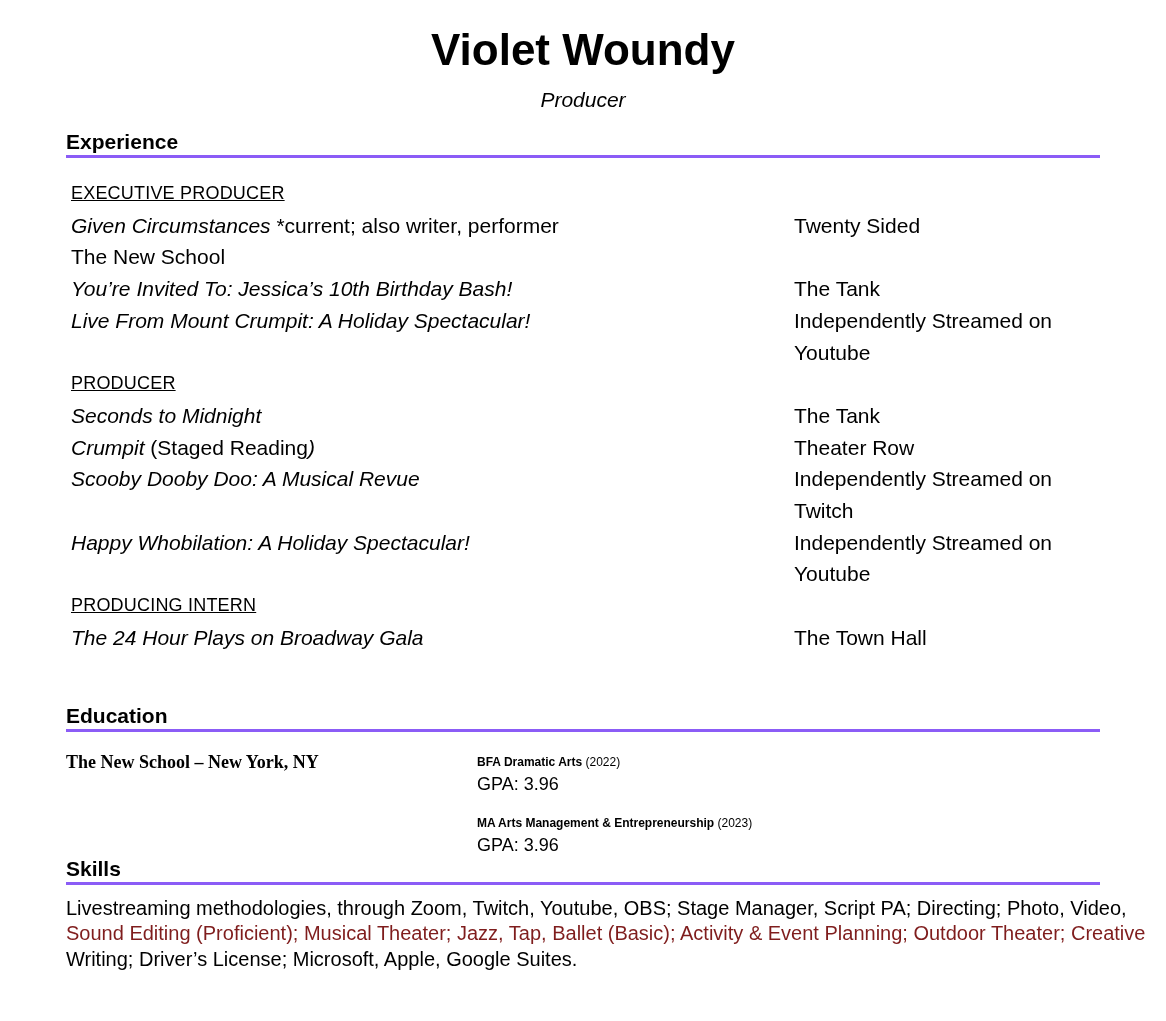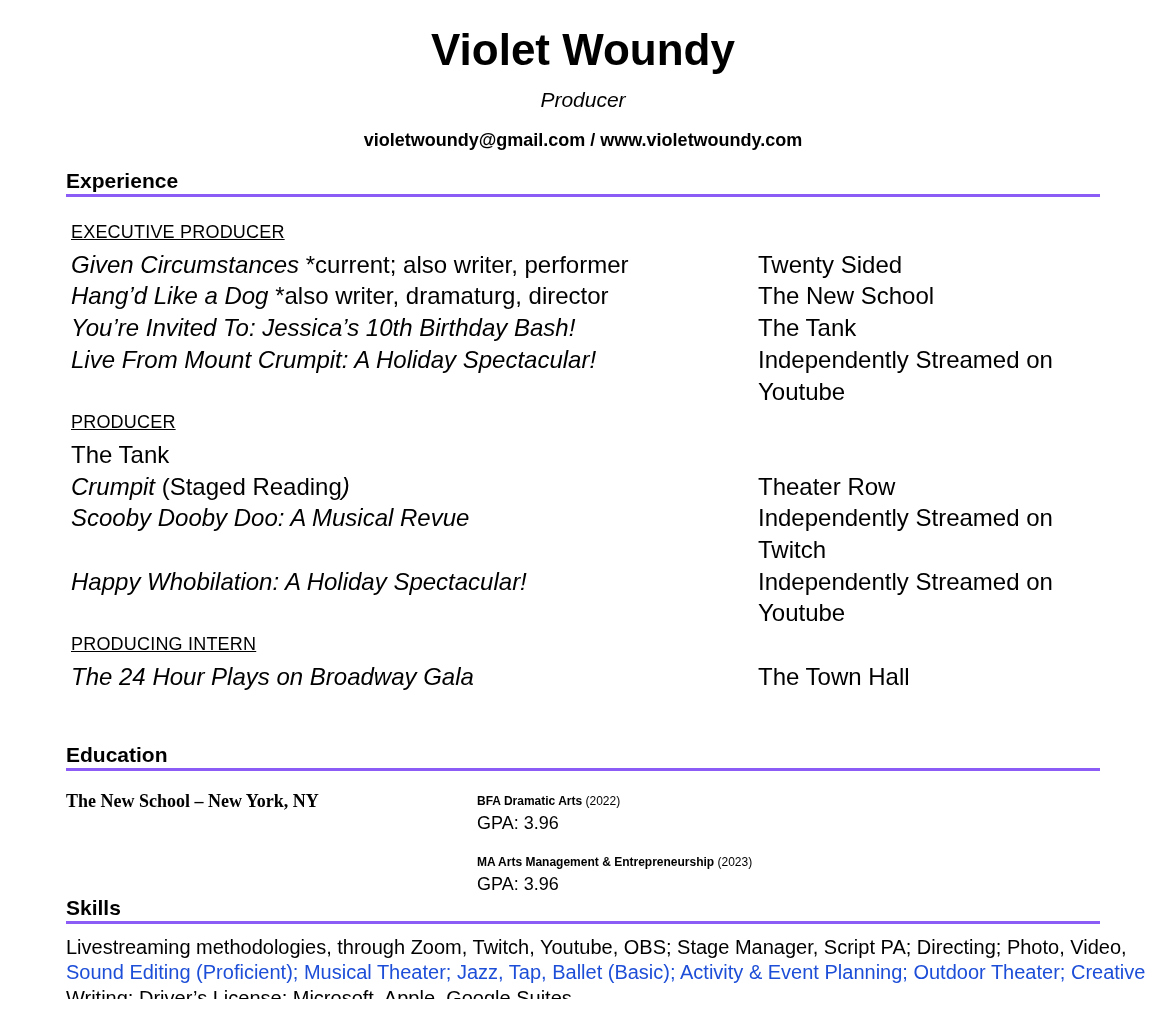--- a/index.html
+++ b/index.html
@@ -30,22 +30,23 @@
   .exp-groups { margin-top: 20px; margin-left: 5px; }
   .exp-role {
     font-size: 18px;
     line-height: 31.7px;
     text-decoration: underline;
     letter-spacing: 0.2px;
   }
   .exp-row {
     display: grid;
     grid-template-columns: 687px 1fr;
-    font-size: 24px;
+    font-size: 21px;
     line-height: 31.7px;
+    gap: 36px;
   }
   .exp-left { white-space: pre-wrap; }
   .exp-title, .exp-tail { font-style: italic; }
   .exp-note { font-style: normal; }
   .exp-venue { font-style: normal; }
   
   .section-education { margin-top: 48px; }
   .edu-grid {
     margin-top: 20px;
     display: grid;
@@ -55,55 +56,54 @@
   .edu-school { font-size: 18px; line-height: 20px; font-weight: bold; font-family: Liberation Serif, serif; }
   .edu-degree + .edu-degree { margin-top: 19px; }
   .edu-degree-line { font-size: 12px; line-height: 20px; white-space: pre-wrap; }
   .edu-degree-name { font-weight: bold; }
   .edu-degree-year { font-weight: normal; }
   .edu-gpa { font-size: 18px; line-height: 20px; margin-top: 2px; }
   
   .section-skills { }
   .skills-lines { margin-top: 11px; }
   .skills-line { font-size: 20px; line-height: 25.5px; white-space: nowrap; }
-  .skills-line.dim { color: #1d4ed8; }
+  .skills-line.dim { color: #7f1d1d; }
 </style>
 </head>
 <body>
 
 <div class="page">
 
   <header class="header">
     <h1 class="name">Violet Woundy</h1>
     <div class="role-title">Producer</div>
-    <div class="contact">violetwoundy@gmail.com / www.violetwoundy.com</div>
   </header>
 
   <section class="section-experience">
     <h2 class="section-heading">Experience</h2>
     <div class="exp-groups" id="exp-groups">
         <div class="exp-role">EXECUTIVE PRODUCER</div>
         <div class="exp-row">
           <span class="exp-left"><em class="exp-title">Given Circumstances</em><span class="exp-note"> *current; also writer, performer</span></span>
           <span class="exp-venue">Twenty Sided</span>
         </div>
         <div class="exp-row">
-          <span class="exp-left"><em class="exp-title">Hang’d Like a Dog</em><span class="exp-note"> *also writer, dramaturg, director</span></span>
           <span class="exp-venue">The New School</span>
         </div>
         <div class="exp-row">
           <span class="exp-left"><em class="exp-title">You’re Invited To: Jessica’s 10th Birthday Bash!</em></span>
           <span class="exp-venue">The Tank</span>
         </div>
         <div class="exp-row">
           <span class="exp-left"><em class="exp-title">Live From Mount Crumpit: A Holiday Spectacular!</em></span>
           <span class="exp-venue">Independently Streamed on Youtube</span>
         </div>
         <div class="exp-role">PRODUCER</div>
         <div class="exp-row">
+          <span class="exp-left"><em class="exp-title">Seconds to Midnight</em></span>
           <span class="exp-venue">The Tank</span>
         </div>
         <div class="exp-row">
           <span class="exp-left"><em class="exp-title">Crumpit</em><span class="exp-note"> (Staged Reading</span><em class="exp-tail">)</em></span>
           <span class="exp-venue">Theater Row</span>
         </div>
         <div class="exp-row">
           <span class="exp-left"><em class="exp-title">Scooby Dooby Doo: A Musical Revue</em></span>
           <span class="exp-venue">Independently Streamed on Twitch</span>
         </div>

